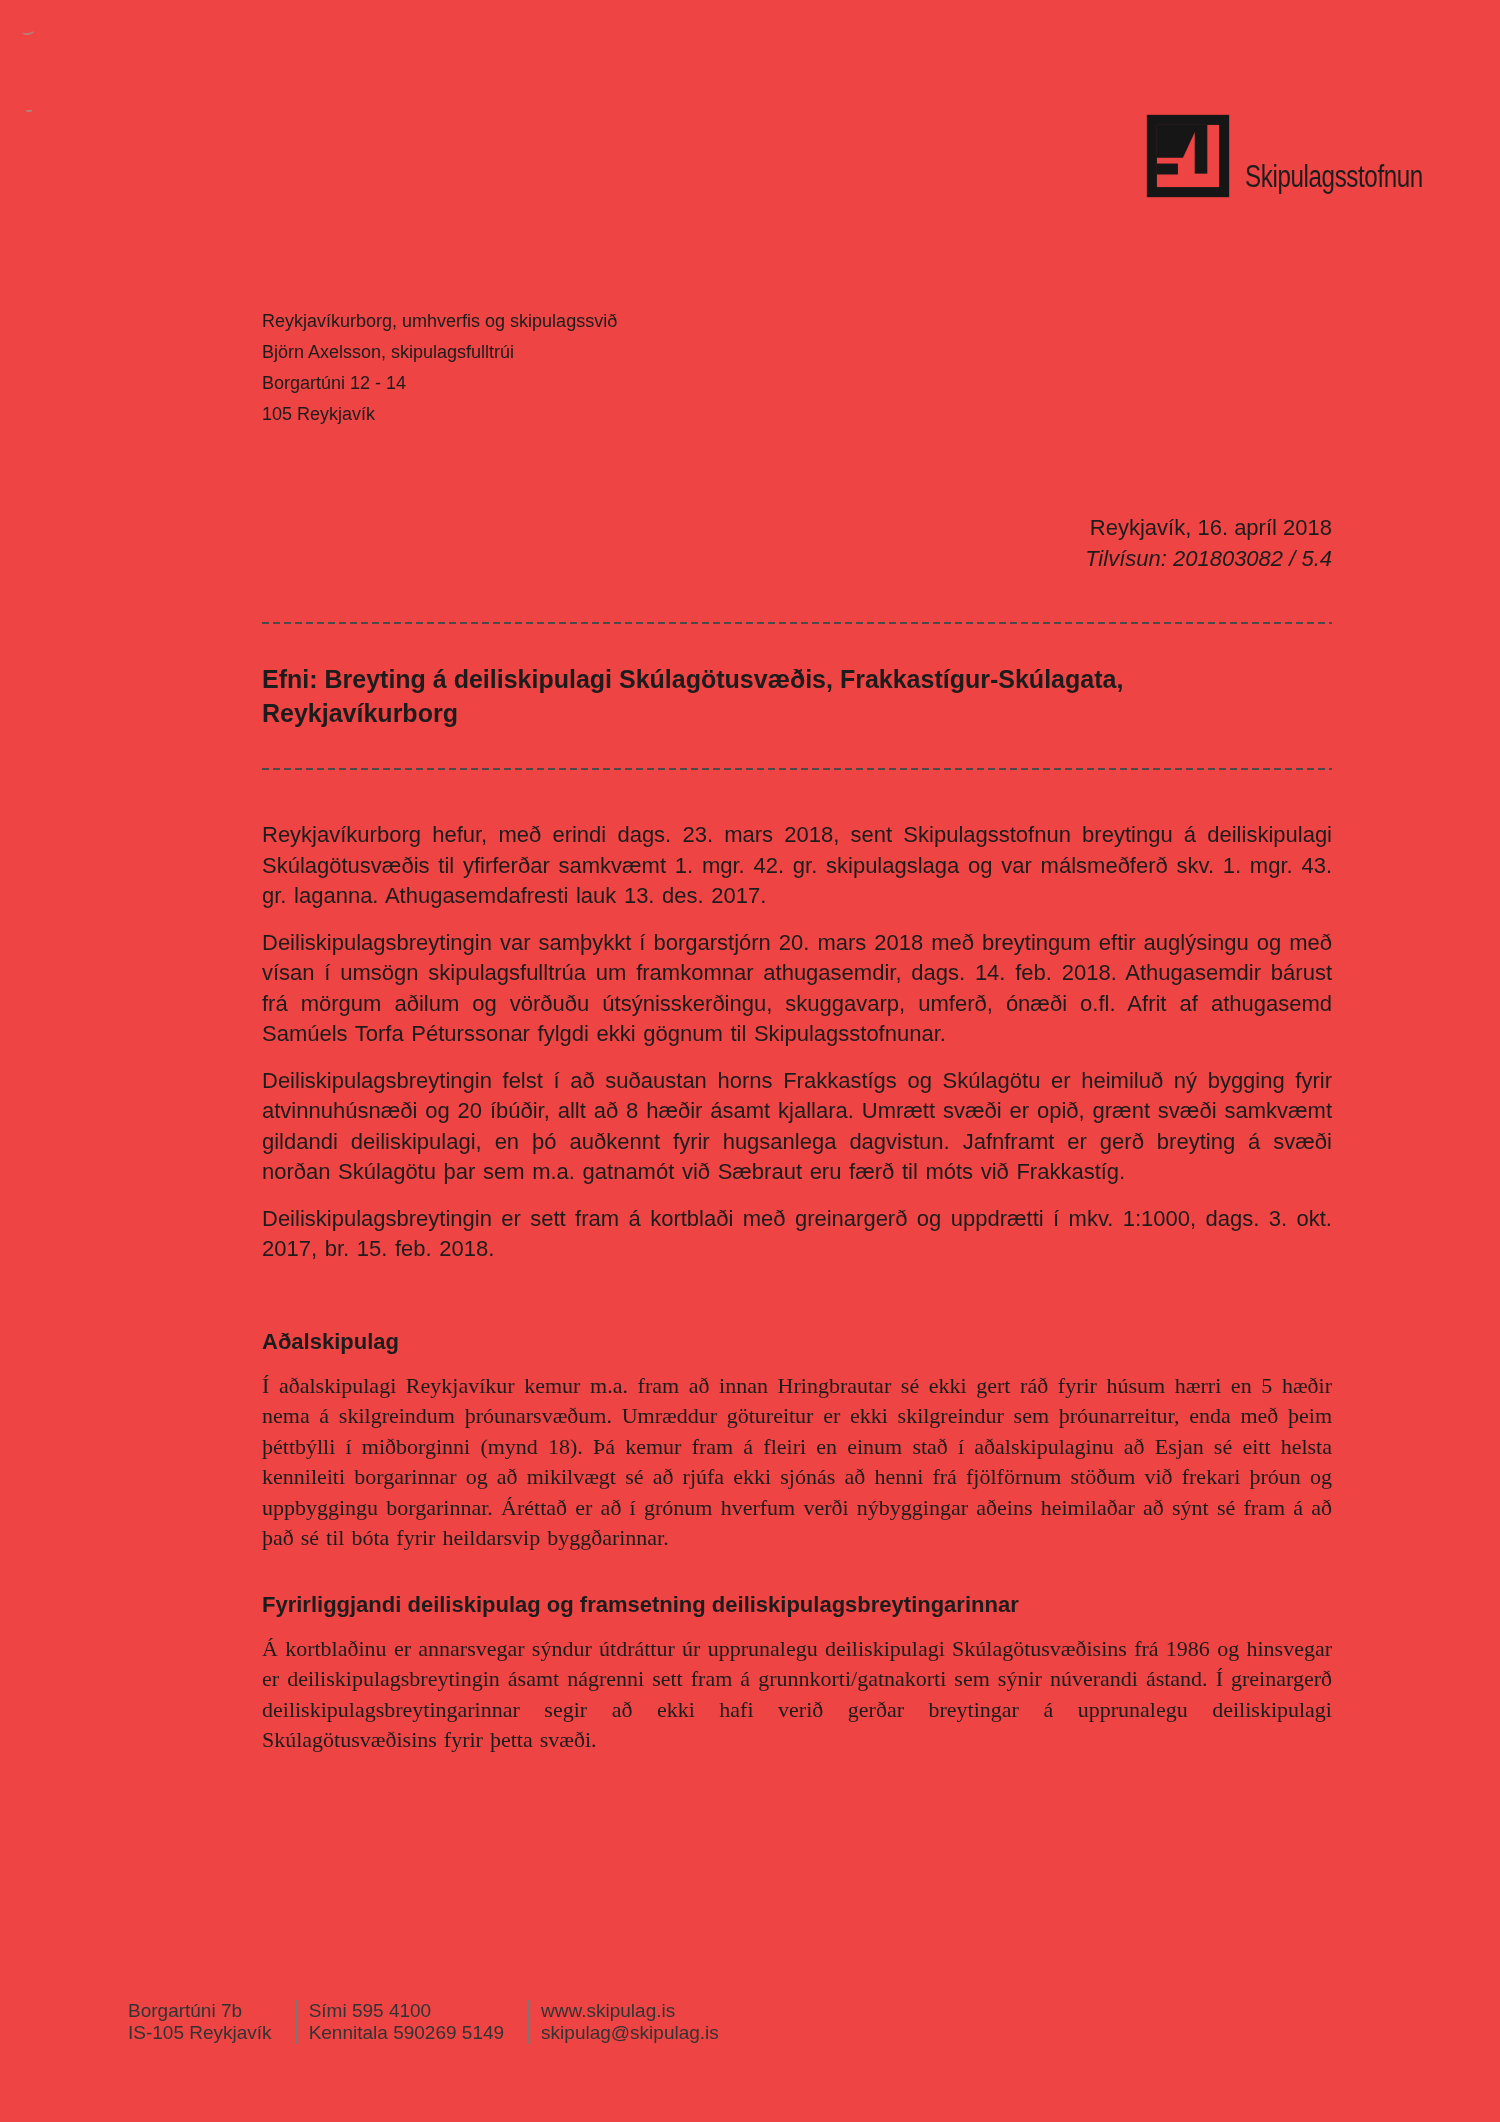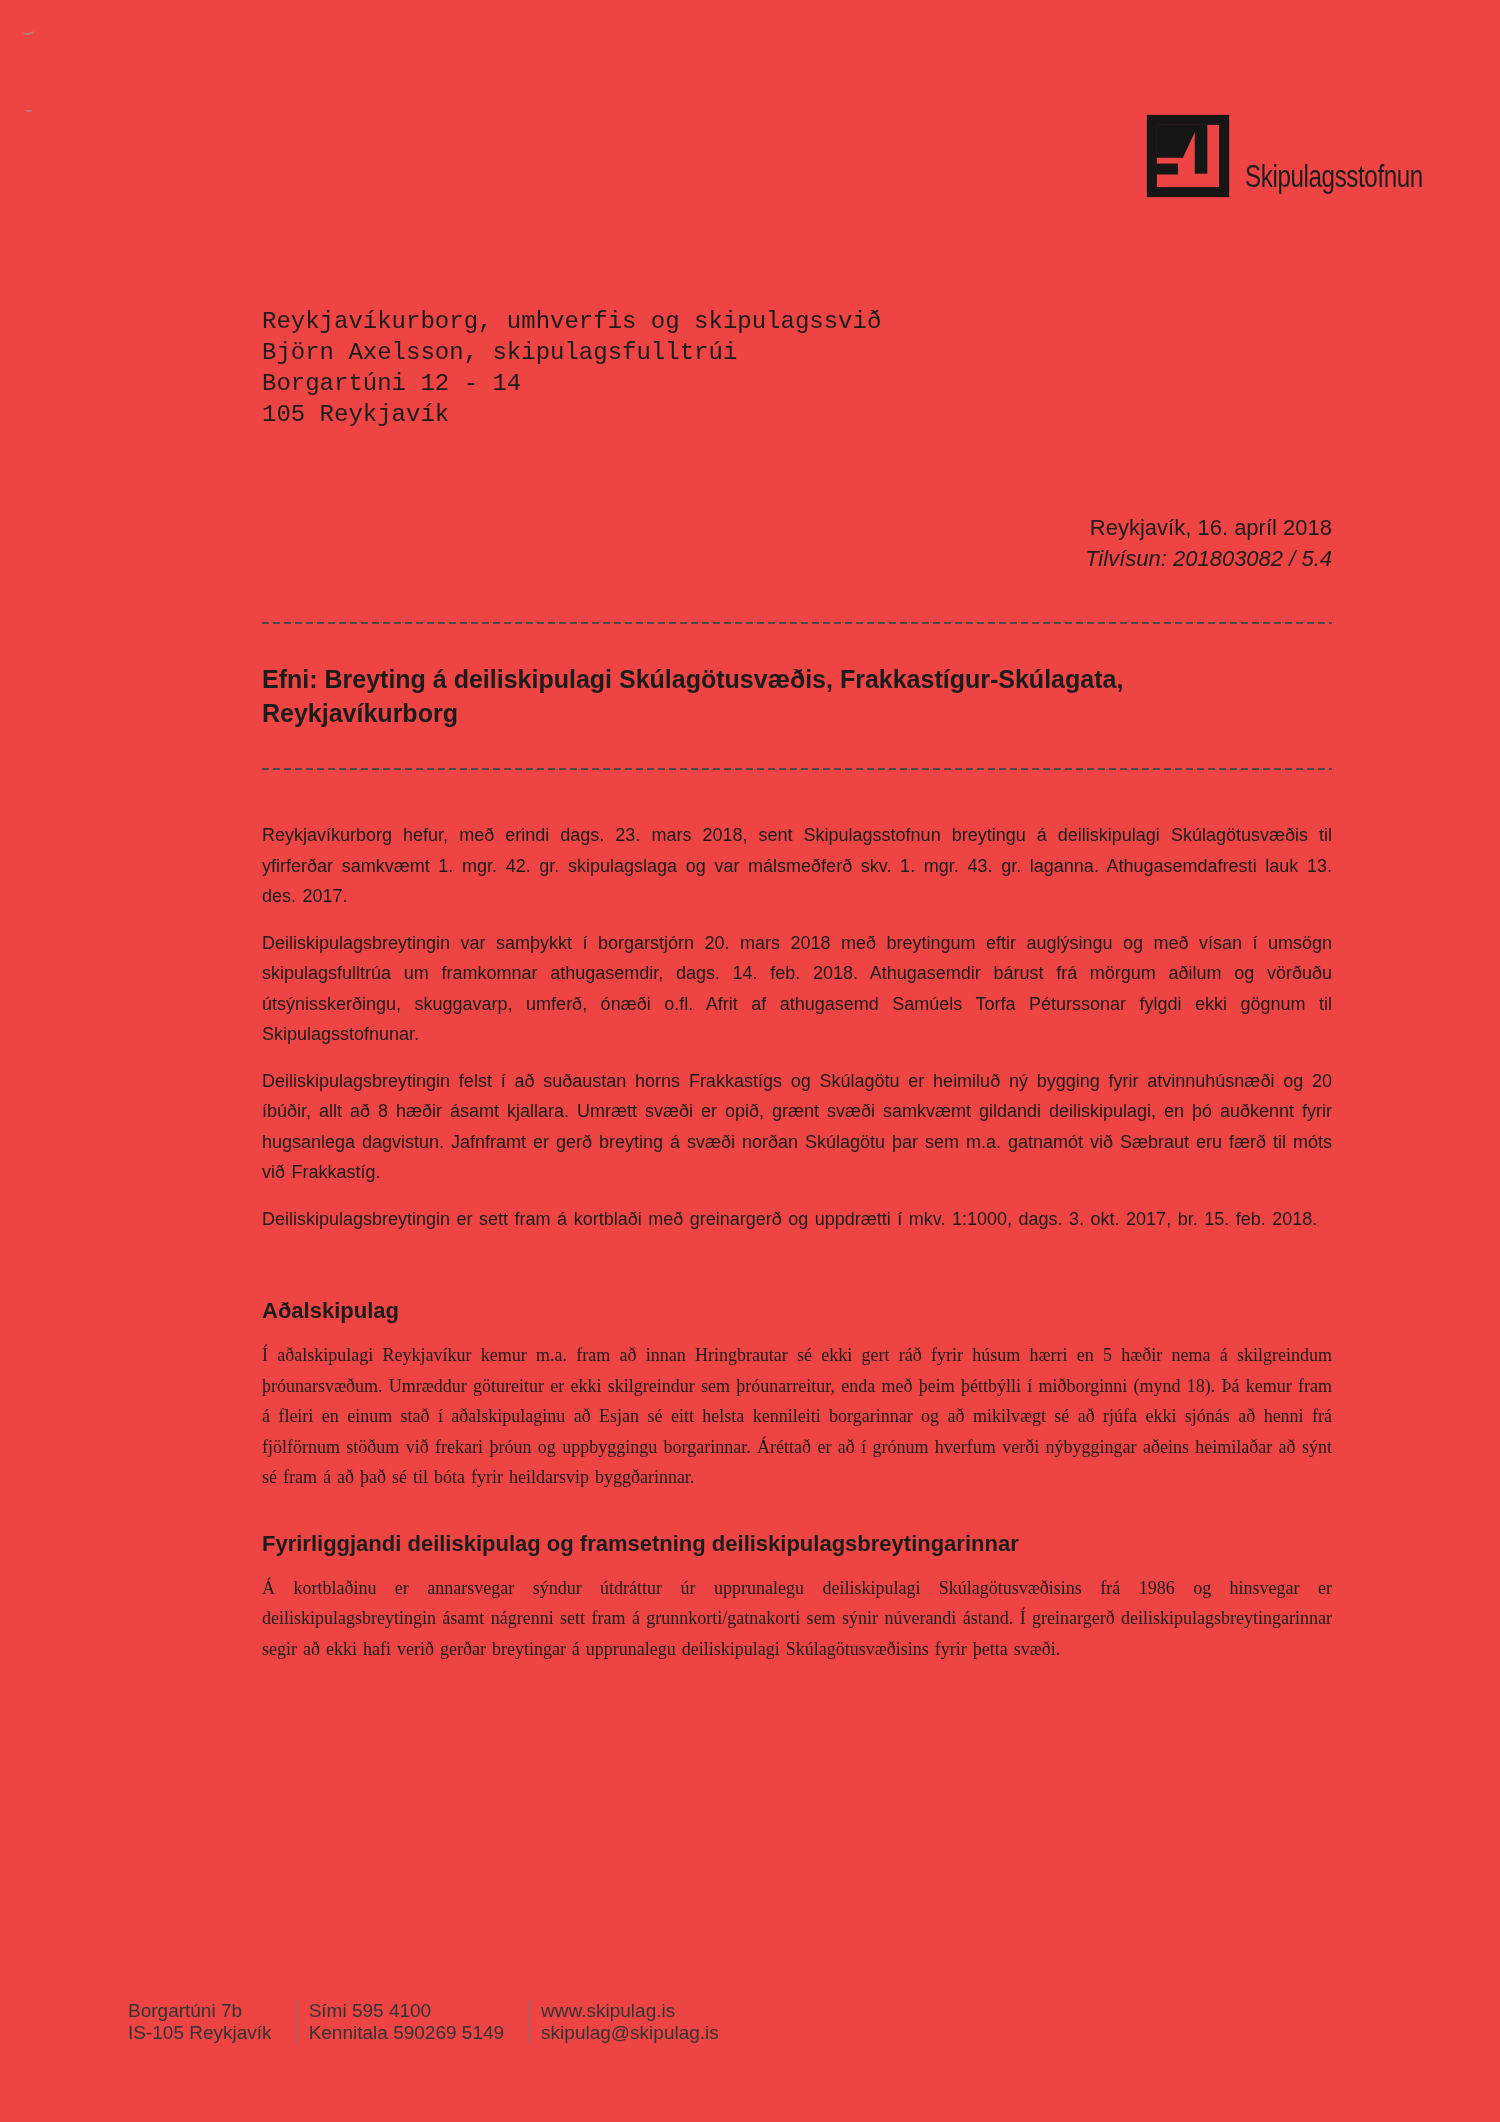--- a/index.html
+++ b/index.html
@@ -23,38 +23,38 @@
   .logo-mark { display:block; }
   .logo-text {
     font-size:31px; color:#1d1d1d; white-space:nowrap;
     transform:scaleX(0.78); transform-origin:left bottom;
     letter-spacing:-0.5px; padding-bottom:3px;
   }
 
   
   .content { position:absolute; left:262px; top:0; width:1070px; }
 
-  .recipient { margin-top:306px; font-size:24px; line-height:31px;font-family:Liberation Mono, monospace; }
+  .recipient { margin-top:306px; font-size:18px; line-height:31px; }
 
   .meta-block { margin-top:82px; text-align:right; font-size:22px; line-height:31px; }
   .meta-ref { font-style:italic; }
 
   .rule {
     margin-top:48px; height:2px;
     background-image:repeating-linear-gradient(90deg, #4a4a4a 0 7px, transparent 7px 11px);
   }
   .rule-2 { margin-top:38px; }
 
   .subject {
     margin-top:38px; padding-right:40px;
     font-size:25px; font-weight:bold; line-height:34px;
   }
 
   .para {
-    margin-top:16px; font-size:18px; line-height:30.5px;
+    margin-top:16px; font-size:22px; line-height:30.5px;
     text-align:justify; word-spacing:1.5px;
   }
   .para-first { margin-top:50px; }
 
   .section-heading { margin-top:64px; font-size:22px; font-weight:bold; }
   .section-heading-2 { margin-top:38px; }
   .section-body { margin-top:16px;font-family:Liberation Serif, serif; }
 
   
   .footer {

